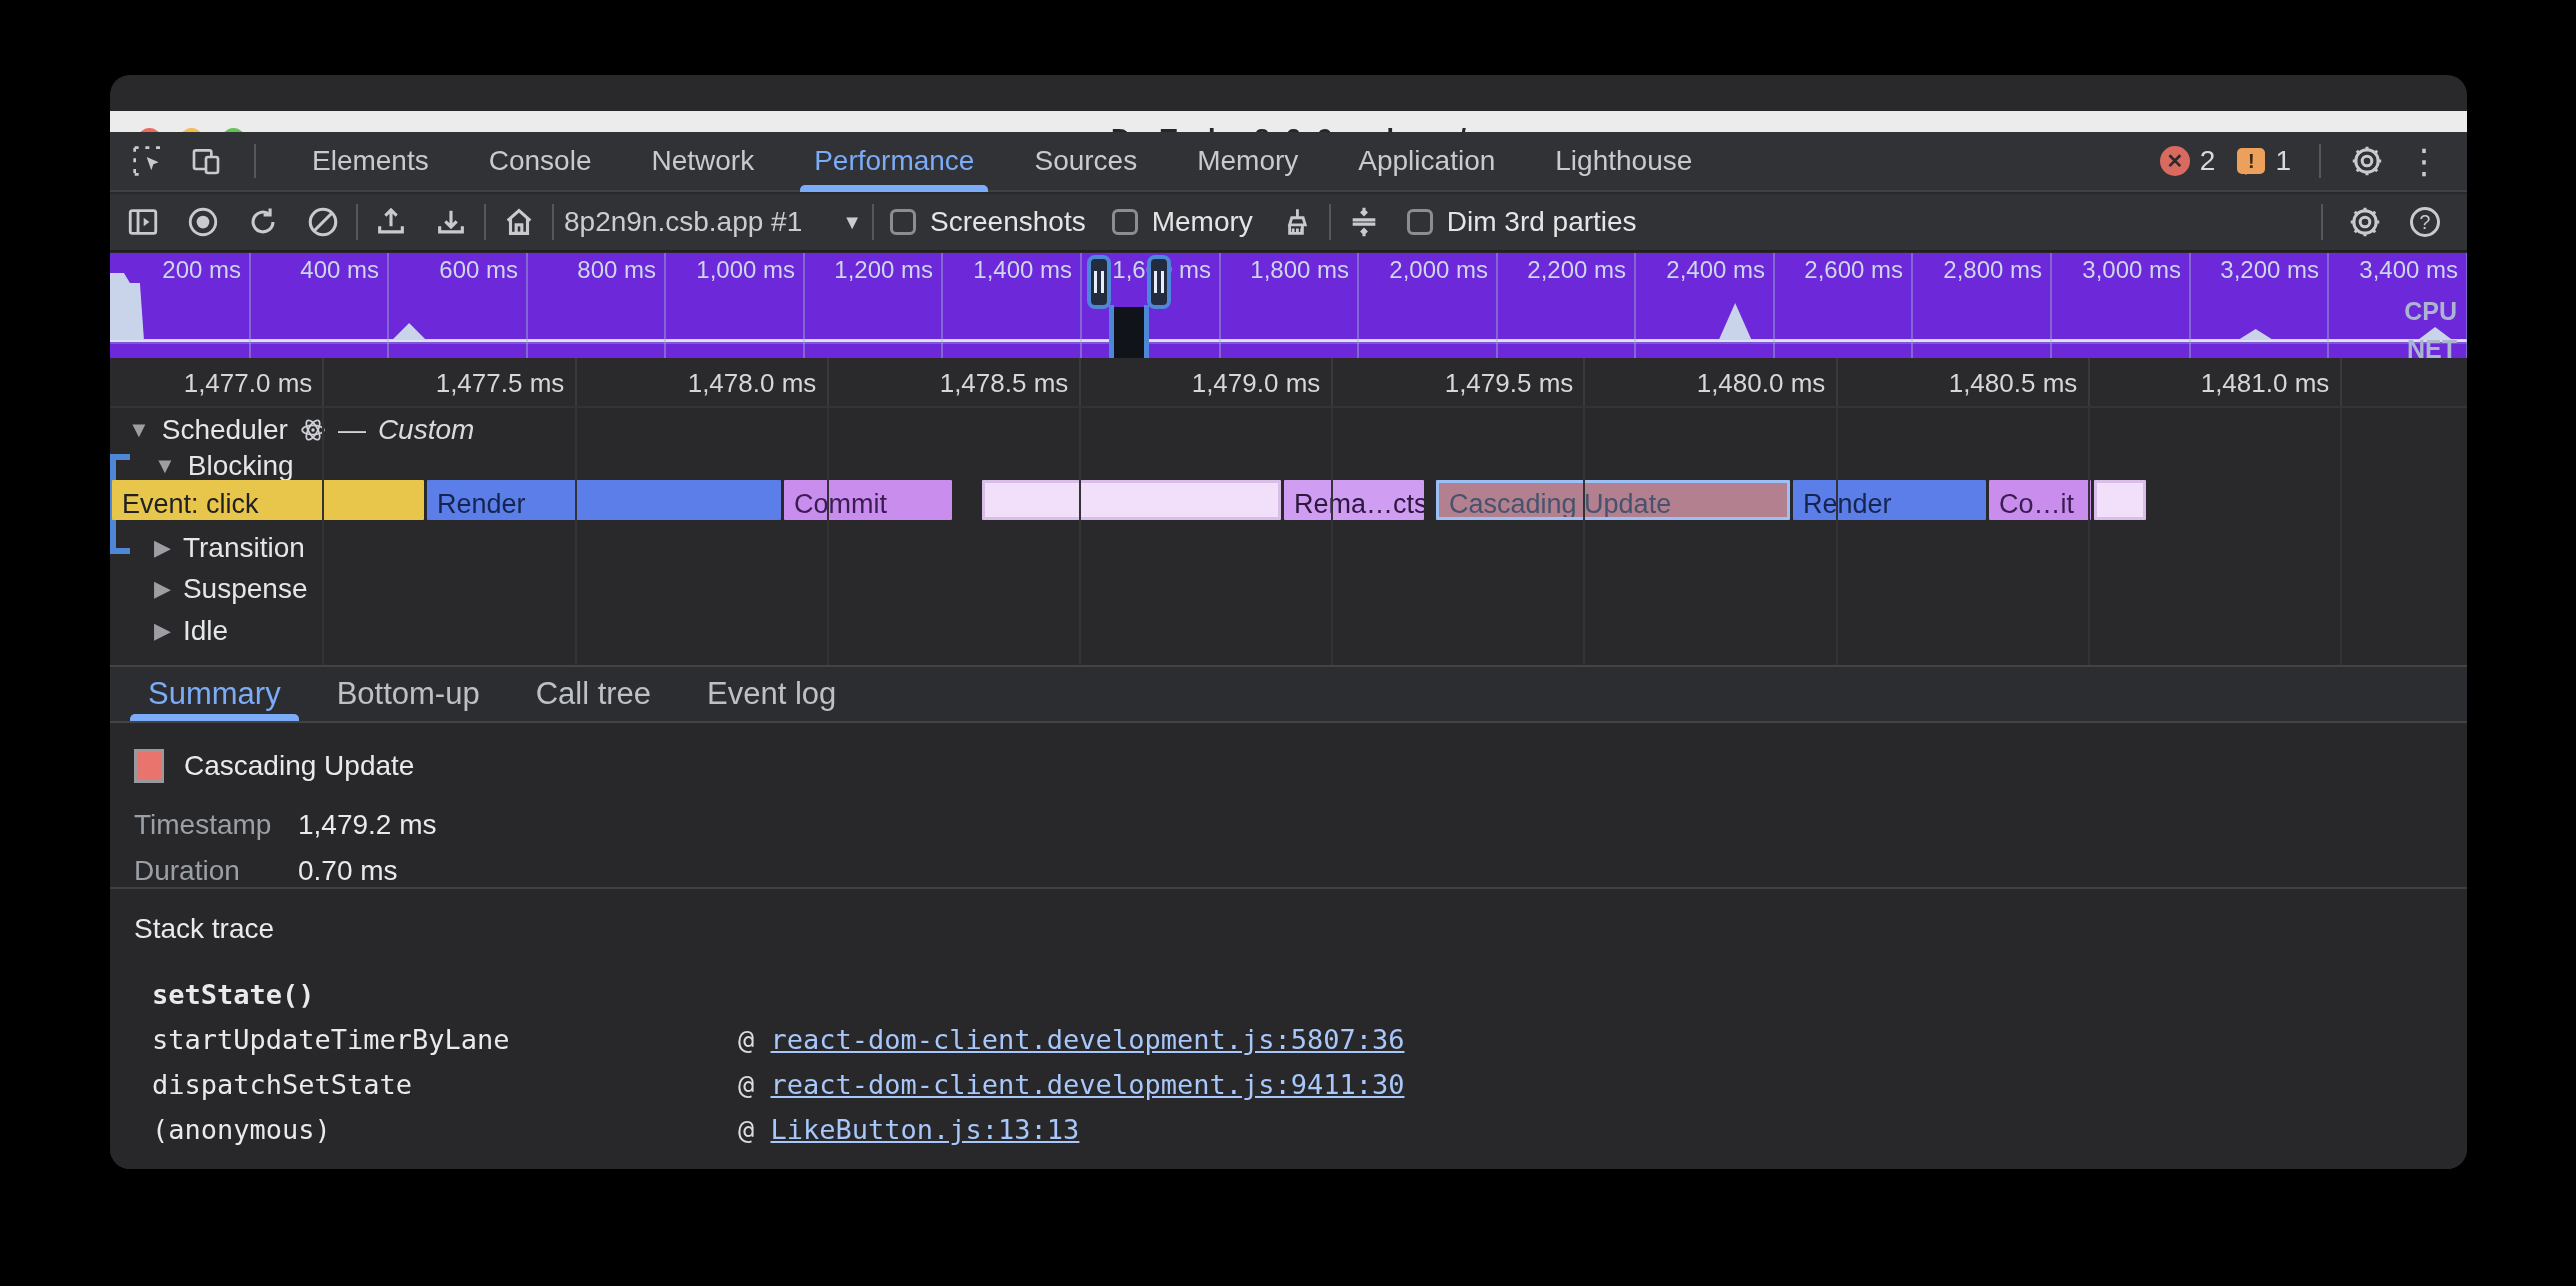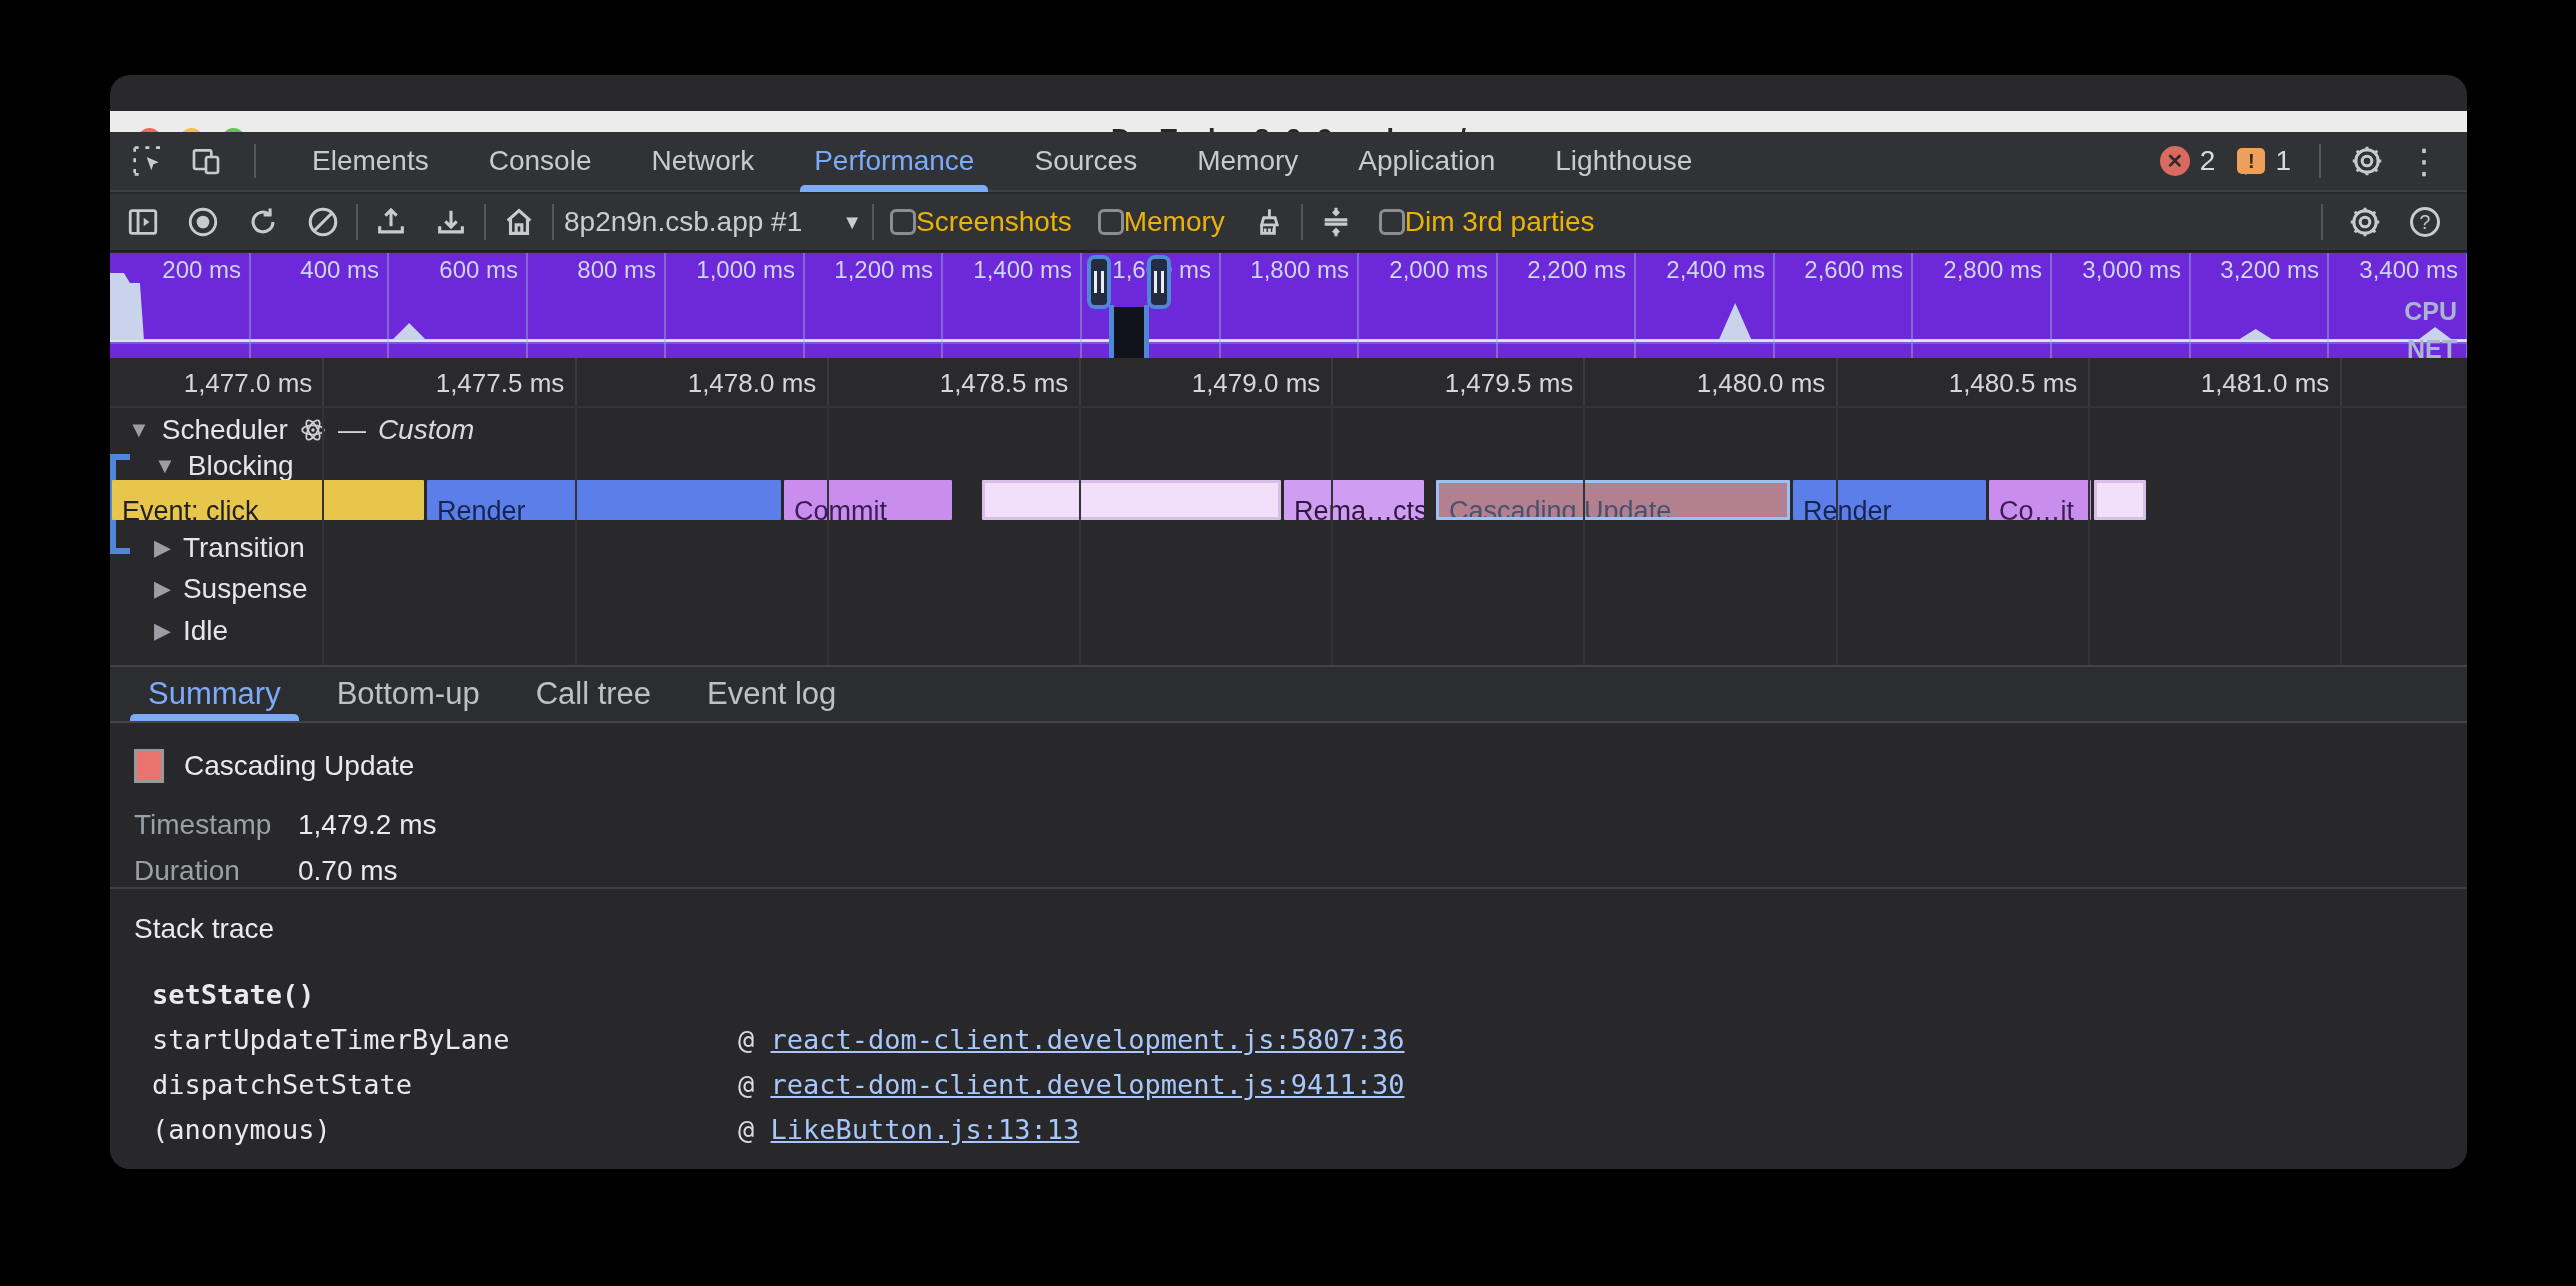--- a/index.html
+++ b/index.html
@@ -41,21 +41,21 @@
   .kebab { font-size:34px; color:#c7cace; letter-spacing:0; line-height:1; }
 
   
   .toolbar { position:absolute; left:0; top:119px; right:0; height:58px; background:#313236;
              border-bottom:2px solid #1f1f1f; display:flex; align-items:center; color:#c7cace; }
   .toolbar .group { display:flex; align-items:center; gap:26px; padding:0 16px; }
   .v-div { width:2px; height:36px; background:#55575b; }
   .target-select { display:flex; align-items:center; gap:40px; font-size:28px; color:#c9ccd0; padding:0 10px;text-align:center; }
   .drop-arrow { font-size:20px; color:#c9ccd0; }
   .checkbox { width:26px; height:26px; border:3px solid #8a8d91; border-radius:6px; display:inline-block; }
-  .check-item { display:flex; align-items:center; font-size:28px; color:#eab308; }
+  .check-item { display:flex; align-items:center; gap:14px; font-size:28px; color:#e5e5e5; }
   .toolbar-right { margin-left:auto; display:flex; align-items:center; gap:24px; padding-right:24px; }
 
   .icon-btn { display:flex; align-items:center; justify-content:center; }
   svg.ic { display:block; }
 
   
   .overview { position:absolute; left:0; top:178px; right:0; height:105px; background:#6d28d9; overflow:hidden; }
   .ov-grid-line { position:absolute; top:0; bottom:0; width:2px; background:rgba(160,175,205,.45); }
   .ov-label { position:absolute; top:3px; font-size:24px; color:#ccd6ec; white-space:nowrap; transform:translateX(-100%); padding-right:8px; }
   .net-strip { position:absolute; left:0; right:0; bottom:0; height:16px; border-top:2px solid rgba(160,175,205,.35); }
@@ -74,21 +74,21 @@
   .ruler-tick { position:absolute; top:0; bottom:0; width:2px; background:#3a3a3c; }
 
   
   .flame { position:absolute; left:0; top:333px; right:0; height:257px; background:#29292b; overflow:hidden; }
   .flame-grid { position:absolute; top:0; bottom:0; width:2px; background:#333335; }
   .track-head { position:absolute; display:flex; align-items:center; gap:12px; font-size:28px; color:#e4e6e9; white-space:nowrap; }
   .twisty { color:#9c9ea3; font-size:22px; }
   .custom-note { color:#d8dadd; font-style:italic; }
   .dash { color:#cfd1d6; }
   .bar-row { position:absolute; left:0; right:0; top:72px; height:40px; }
-  .bar { position:absolute; top:0; height:40px; font-size:27px; line-height:40px; padding:11px 10px;
+  .bar { position:absolute; top:0; height:40px; font-size:27px; line-height:40px; padding:4px 10px;
          white-space:nowrap; overflow:hidden; border-radius:1px; }
   .sel-bracket { position:absolute; left:0; top:46px; width:16px; height:100px; border-left:6px solid #4e86d8; }
   .sel-bracket::before,.sel-bracket::after { content:""; position:absolute; left:0; width:14px; height:6px; background:#4e86d8; }
   .sel-bracket::before{ top:0; } .sel-bracket::after{ bottom:0; }
 
   
   .bottom-tabs { position:absolute; left:0; top:590px; right:0; height:58px; background:#2c2d30;
                  border-top:2px solid #424346; border-bottom:2px solid #424346;
                  display:flex; align-items:center; padding-left:10px; }
   .btab { position:relative; height:100%; display:flex; align-items:center; padding:12px 28px; font-size:31px; color:#bdc1c6; }

